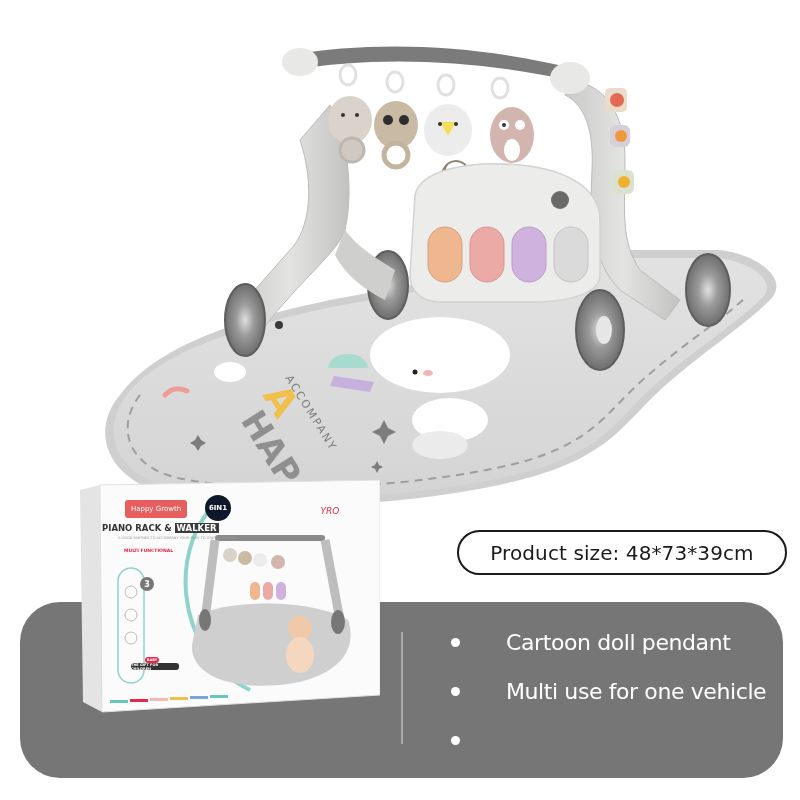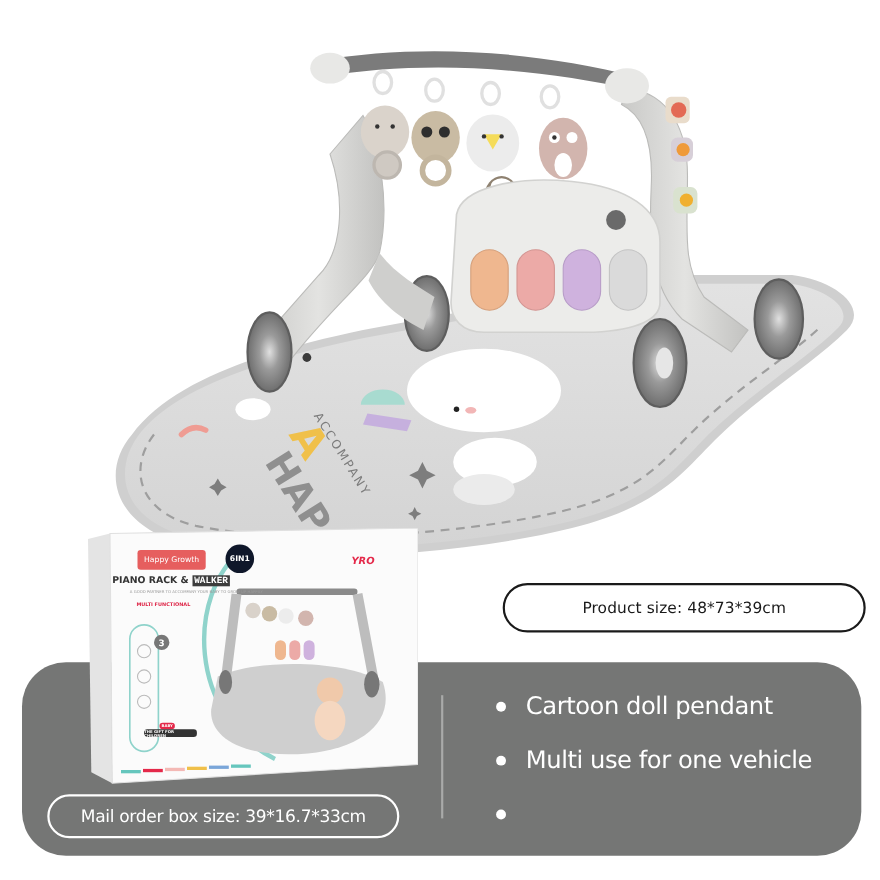--- a/index.html
+++ b/index.html
@@ -9,37 +9,37 @@
   .canvas { position: absolute; left: 0; top: 0; width: 800px; height: 800px; background: #ffffff; }
 
   
   .hero { position: absolute; left: 0; top: 0; width: 800px; height: 520px; }
 
   
   .product-size-pill {
     position: absolute; left: 457px; top: 530px; width: 330px; height: 45px;
     border: 2px solid #1a1a1a; border-radius: 23px; background: #ffffff;
     display: flex; align-items: center; justify-content: center;
-    font-family: "DejaVu Sans", sans-serif; font-size: 14px; color: #1a1a1a;
+    font-family: "DejaVu Sans", sans-serif; font-size: 20px; color: #1a1a1a;
     letter-spacing: 0.1px;
   }
 
   
   .info-panel {
     position: absolute; left: 20px; top: 602px; width: 763px; height: 176px;
     background: #757675; border-radius: 40px;
   }
   .divider {
     position: absolute; left: 401px; top: 632px; width: 2px; height: 112px;
     background: #a9aaa9;
   }
   .feature-list { position: absolute; left: 444px; top: 618px; width: 330px; list-style: none; }
   .feature-item {
     display: flex; align-items: center; height: 49px;
-    color: #ffffff; font-family: "DejaVu Sans", sans-serif; font-size: 22px; letter-spacing: -0.4px;
+    color: #ffffff; font-family: "DejaVu Sans", sans-serif; font-size: 22px; letter-spacing: -0.4px; gap: 28px;
   }
   .feature-item .bullet {
     width: 9px; height: 9px; border-radius: 50%; background: #ffffff; margin: 0 18px 0 7px; flex: none;
   }
 
   .box-size-pill {
     position: absolute; left: 43px; top: 722px; width: 320px; height: 40px;
     border: 2px solid #ffffff; border-radius: 20px;
     display: flex; align-items: center; justify-content: center;
     color: #ffffff; font-family: "DejaVu Sans", sans-serif; font-size: 15.5px; letter-spacing: -0.3px;
@@ -47,31 +47,31 @@
 
   
   .retail-box { position: absolute; left: 80px; top: 480px; width: 300px; height: 235px; }
   .box-top-text { position: absolute; font-family: "DejaVu Sans", sans-serif; white-space: nowrap; }
   .brand-badge {
     position: absolute; left: 125px; top: 500px; width: 62px; height: 18px; background: #e65e5e;
     border-radius: 3px; color: #fff; font-size: 7px; font-weight: normal;
     display: flex; align-items: center; justify-content: center;
   }
   .box-title { left: 102px; top: 523px; font-size: 8.5px; font-weight: bold; color: #333; }
-  .box-title .walker-tag { background: #3c3c3c; color: #fff; padding: 0 2px; font-family: Liberation Mono, monospace; }
+  .box-title .walker-tag { background: #3c3c3c; color: #fff; padding: 0 2px; }
   .box-tagline { left: 118px; top: 536px; font-size: 3.5px; color: #999; line-height: 4px; }
   .box-feature { left: 124px; top: 548px; font-size: 4.5px; color: #d24; font-weight: bold; }
   .six-in-one {
     position: absolute; left: 205px; top: 495px; width: 26px; height: 26px; border-radius: 50%;
     background: #0f172a; color: #fff; font-size: 7px; font-weight: bold;
     display: flex; align-items: center; justify-content: center;
   }
   .yro-logo {
     position: absolute; left: 318px; top: 500px; width: 24px; height: 22px;
-    color: #e4294a; font-size: 9px; font-weight: bold; font-style: italic;
+    color: #e4294a; font-size: 9px; font-weight: normal; font-style: italic;
     display: flex; align-items: center; justify-content: center;
   }
   .age-badge {
     position: absolute; left: 140px; top: 577px; width: 14px; height: 14px; border-radius: 50%;
     background: #777; color: #fff; font-size: 8px; font-weight: bold;
     display: flex; align-items: center; justify-content: center;
   }
   .baby-tag {
     position: absolute; left: 131px; top: 663px; width: 48px; height: 7px; border-radius: 3px;
     background: #333; color: #fff; font-size: 3.5px; font-weight: bold;
@@ -275,17 +275,14 @@
     <span class="walker-tag">WALKER</span>
   </div>
   <div class="box-top-text box-tagline">A GOOD PARTNER TO ACCOMPANY YOUR BABY TO GROW UP HAPPILY</div>
   <div class="box-top-text box-feature">MULTI FUNCTIONAL</div>
   <div class="six-in-one">6IN1</div>
   <div class="yro-logo">YRO</div>
   <div class="age-badge">3</div>
   <div class="baby-tag-top">BABY</div>
   <div class="baby-tag">THE GIFT FOR CHILDREN</div>
 
-  <div class="box-size-pill">
-    <span>Mail order box size: 39*16.7*33cm</span>
-  </div>
 
 </div>
 
 </body></html>

